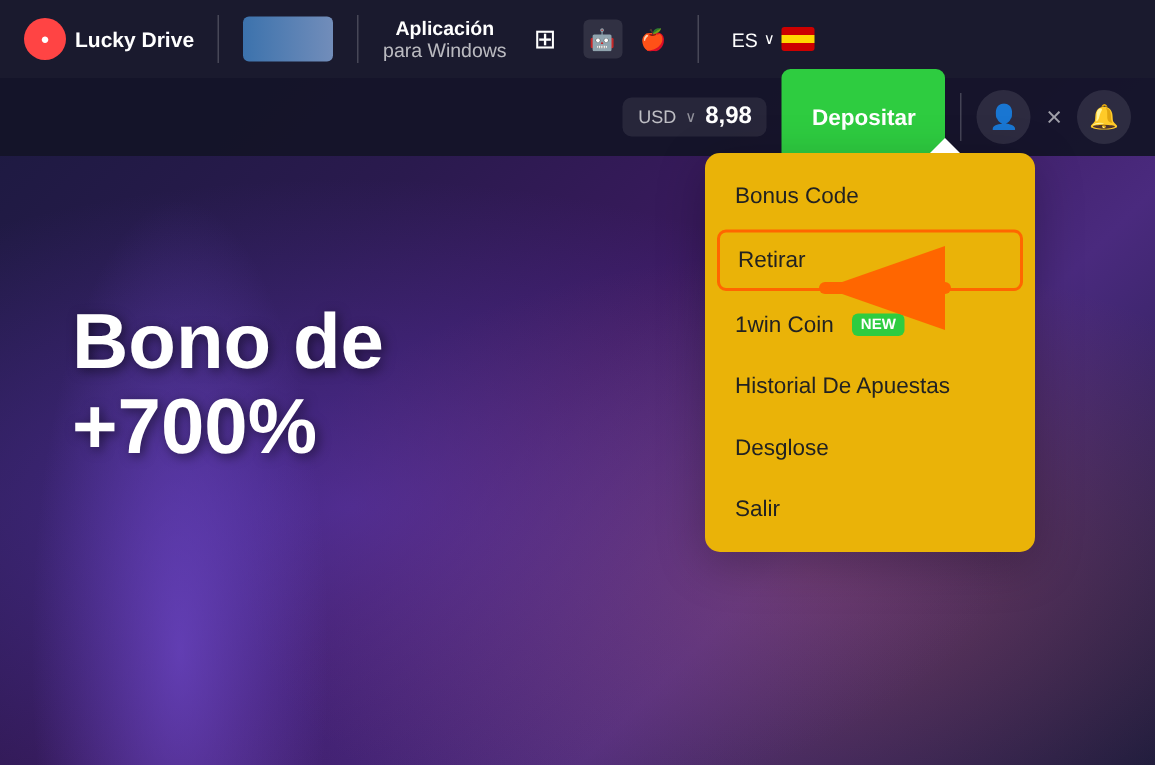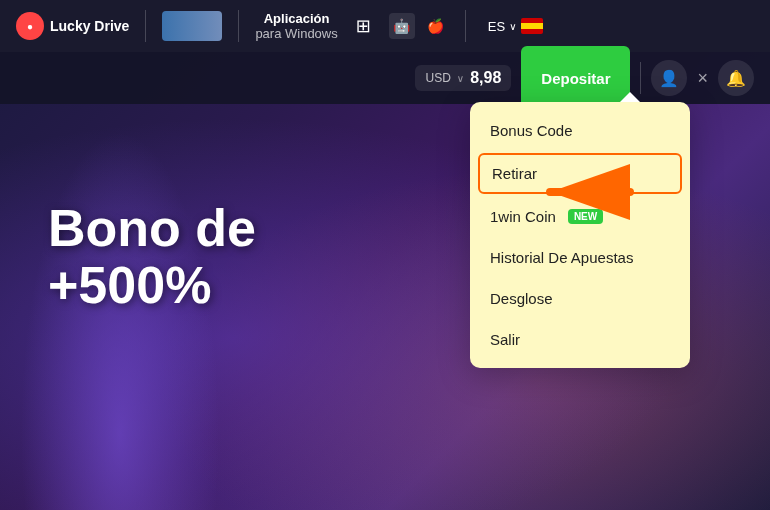--- a/index.html
+++ b/index.html
@@ -205,21 +205,21 @@
       font-size: 18px;
       cursor: pointer;
     }
 
     
     .dropdown-menu {
       position: absolute;
       top: 102px;
       right: 80px;
       z-index: 100;
-      background: #fef9c3;
+      background: #eab308;
       border-radius: 10px;
       box-shadow: 0 8px 32px rgba(0,0,0,0.25);
       width: 220px;
       padding: 8px 0;
     }
 
     .dropdown-item {
       display: flex;
       align-items: center;
       padding: 12px 20px;
@@ -316,21 +316,21 @@
 
   <button class="close-btn">×</button>
 
   <button class="icon-btn">
     <span>🔔</span>
   </button>
 </div>
 
 <div class="hero-text">
   <div class="hero-title">Bono de</div>
-  <div class="hero-title">+500%</div>
+  <div class="hero-title">+700%</div>
 </div>
 
 <div class="dropdown-menu">
   <div class="dropdown-triangle"></div>
 
   <div class="dropdown-item">Bonus Code</div>
 
   <div class="dropdown-item highlighted">Retirar</div>
 
   <div class="dropdown-item">

